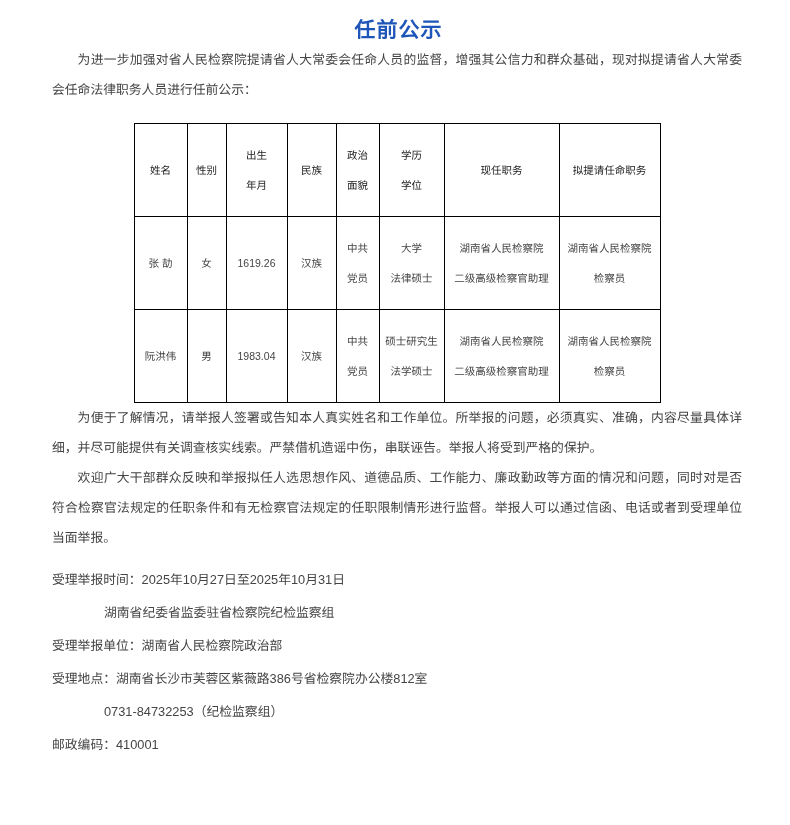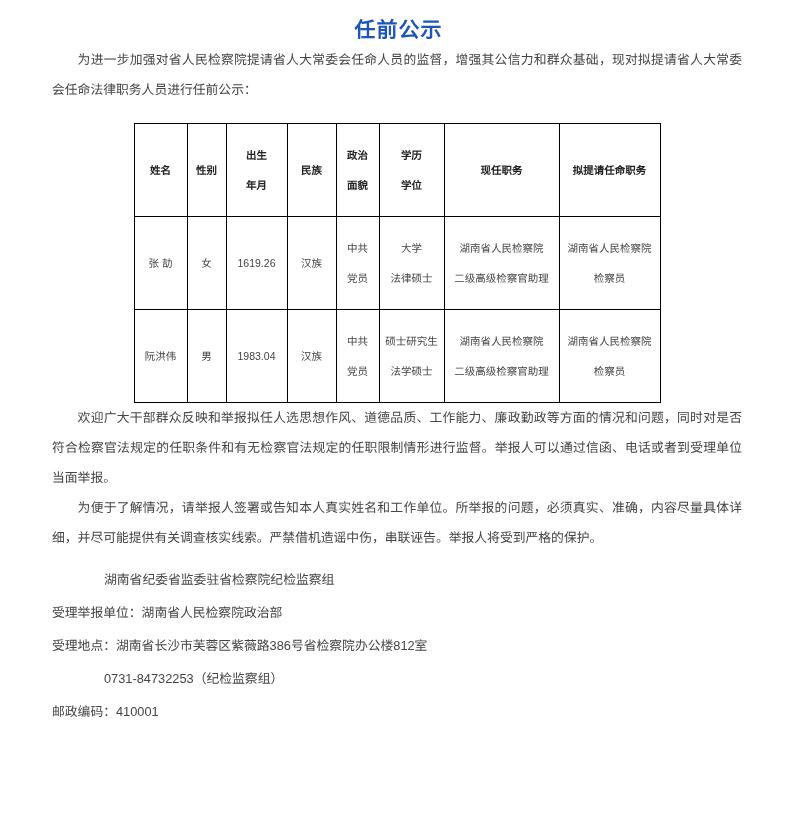--- a/index.html
+++ b/index.html
@@ -102,21 +102,21 @@
     color: #444444;
   }
   table.person-table td {
     border: 1px solid #000000;
     text-align: center;
     vertical-align: middle;
     padding: 4px 2px;
     line-height: 30px;
   }
   table.person-table thead td {
-    font-weight: bold;
+    font-weight: normal;
     color: #222222;
     height: 84px;
     text-align: center;
   }
   table.person-table tbody td {
     height: 84px;
   }
   .col-name   { width: 48px; margin-top: 25px; }
   .col-sex    { width: 34px; }
   .col-birth  { width: 56px; }
@@ -231,25 +231,26 @@
             </td>
             <td>
               <span class="stack-line">湖南省人民检察院</span>
               <span class="stack-line">检察员</span>
             </td>
           </tr>
         </tbody>
       </table>
     </div>
 
+    <p class="para para-gap">为便于了解情况，请举报人签署或告知本人真实姓名和工作单位。所举报的问题，必须真实、准确，内容尽量具体详细，并尽可能提供有关调查核实线索。严禁借机造谣中伤，串联诬告。举报人将受到严格的保护。</p>
+
     <p class="para para-after-table">欢迎广大干部群众反映和举报拟任人选思想作风、道德品质、工作能力、廉政勤政等方面的情况和问题，同时对是否符合检察官法规定的任职条件和有无检察官法规定的任职限制情形进行监督。举报人可以通过信函、电话或者到受理单位当面举报。</p>
 
-    <p class="para para-gap">为便于了解情况，请举报人签署或告知本人真实姓名和工作单位。所举报的问题，必须真实、准确，内容尽量具体详细，并尽可能提供有关调查核实线索。严禁借机造谣中伤，串联诬告。举报人将受到严格的保护。</p>
-
     <div class="info-block">
+      <p class="info-line">受理举报时间：2025年10月27日至2025年10月31日</p>
       <p class="info-line indent">湖南省纪委省监委驻省检察院纪检监察组</p>
       <p class="info-line">受理举报单位：湖南省人民检察院政治部</p>
       <p class="info-line">受理地点：湖南省长沙市芙蓉区紫薇路386号省检察院办公楼812室</p>
       <p class="info-line indent">0731-84732253（纪检监察组）</p>
       <p class="info-line">邮政编码：410001</p>
     </div>
 
   </div>
 </div>
 

